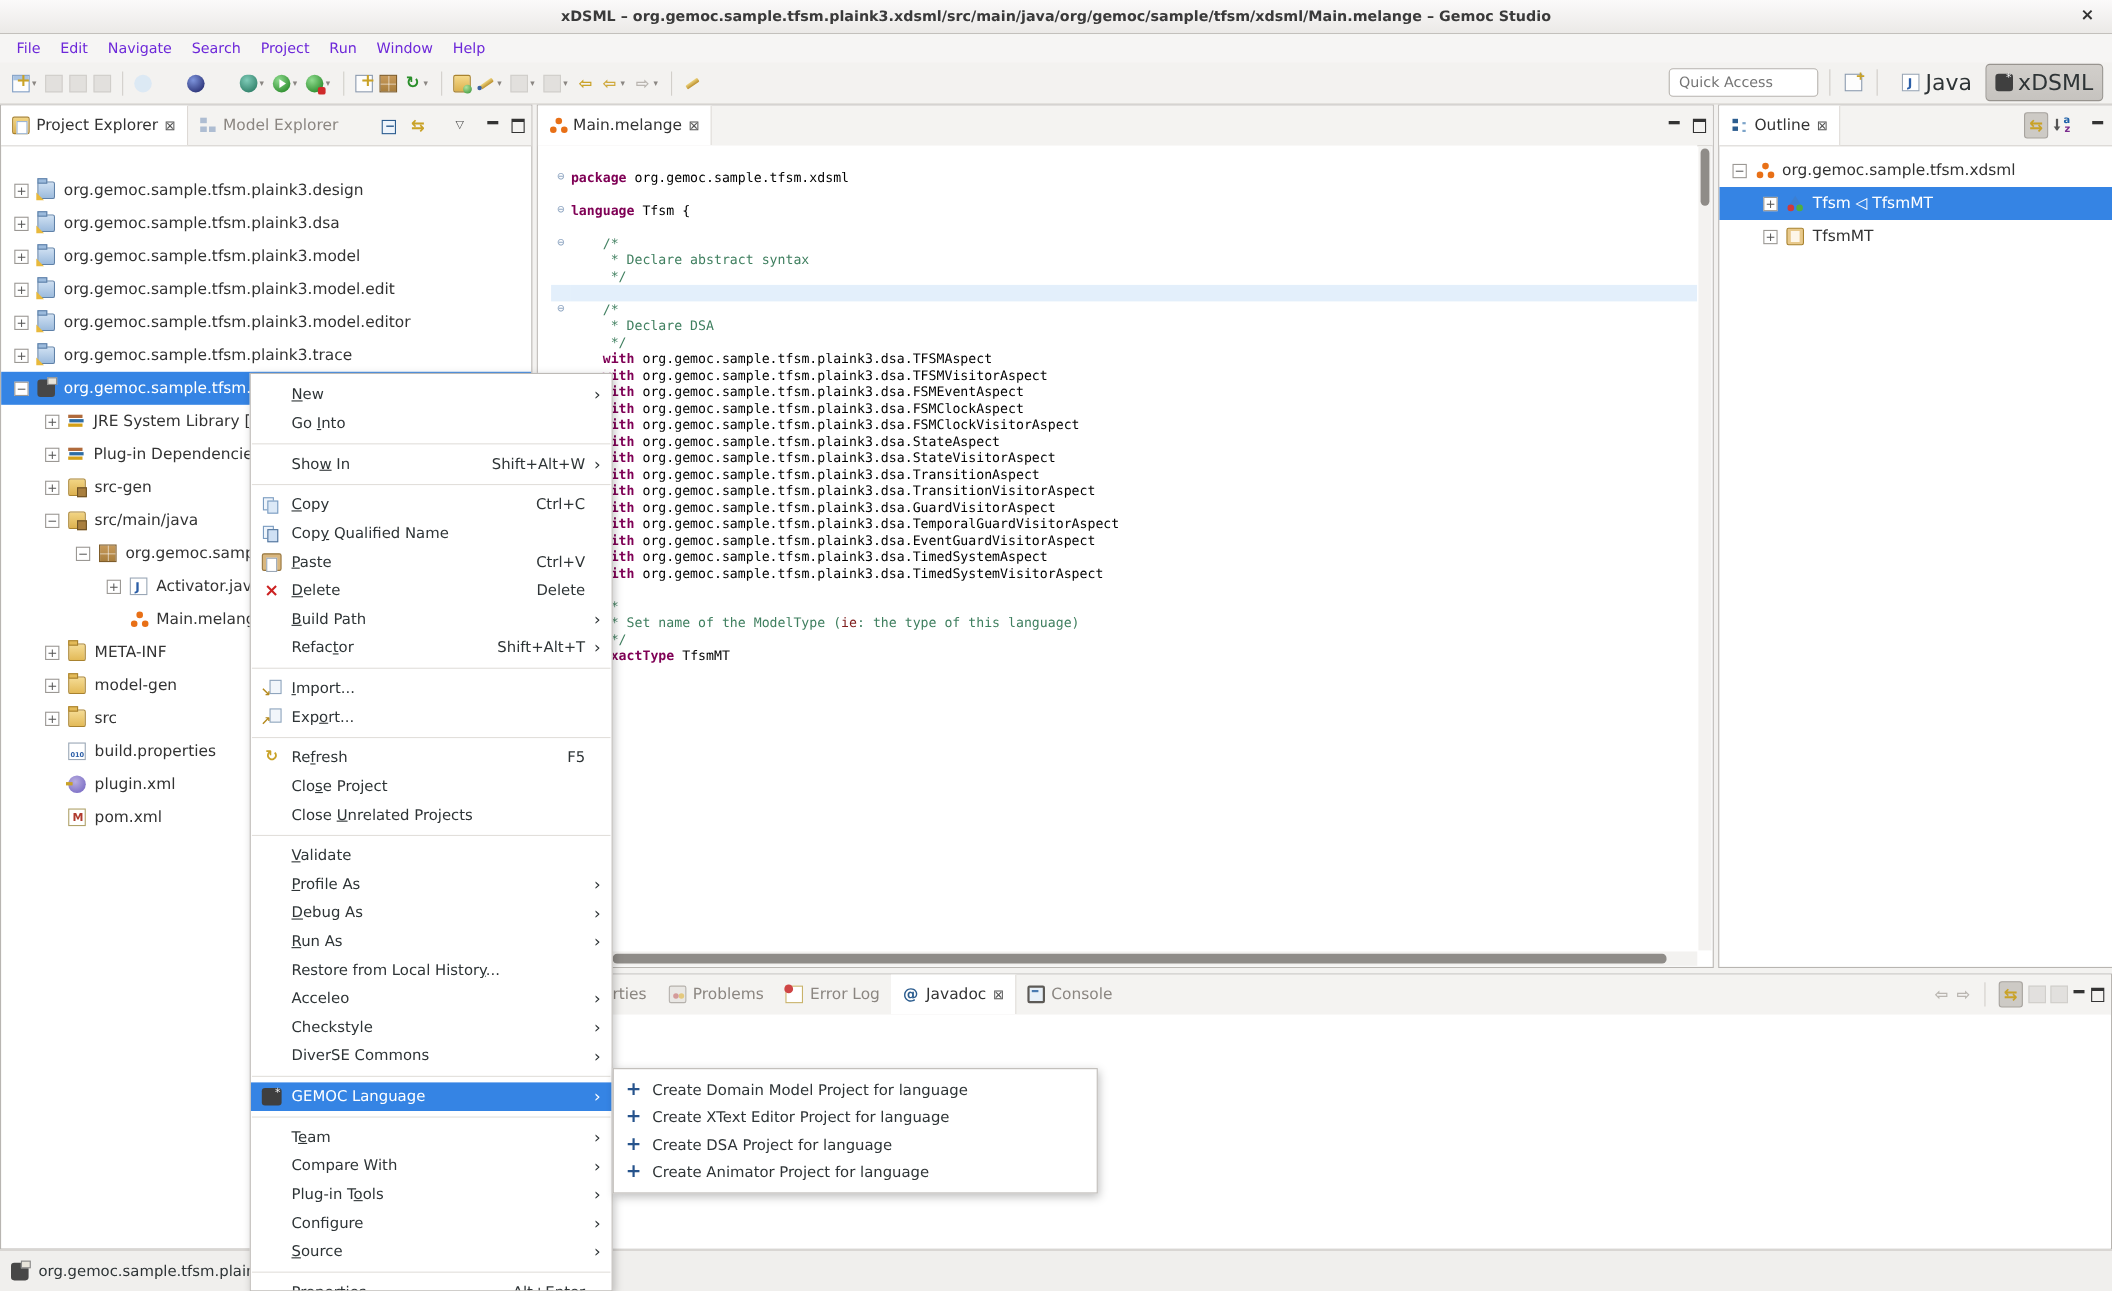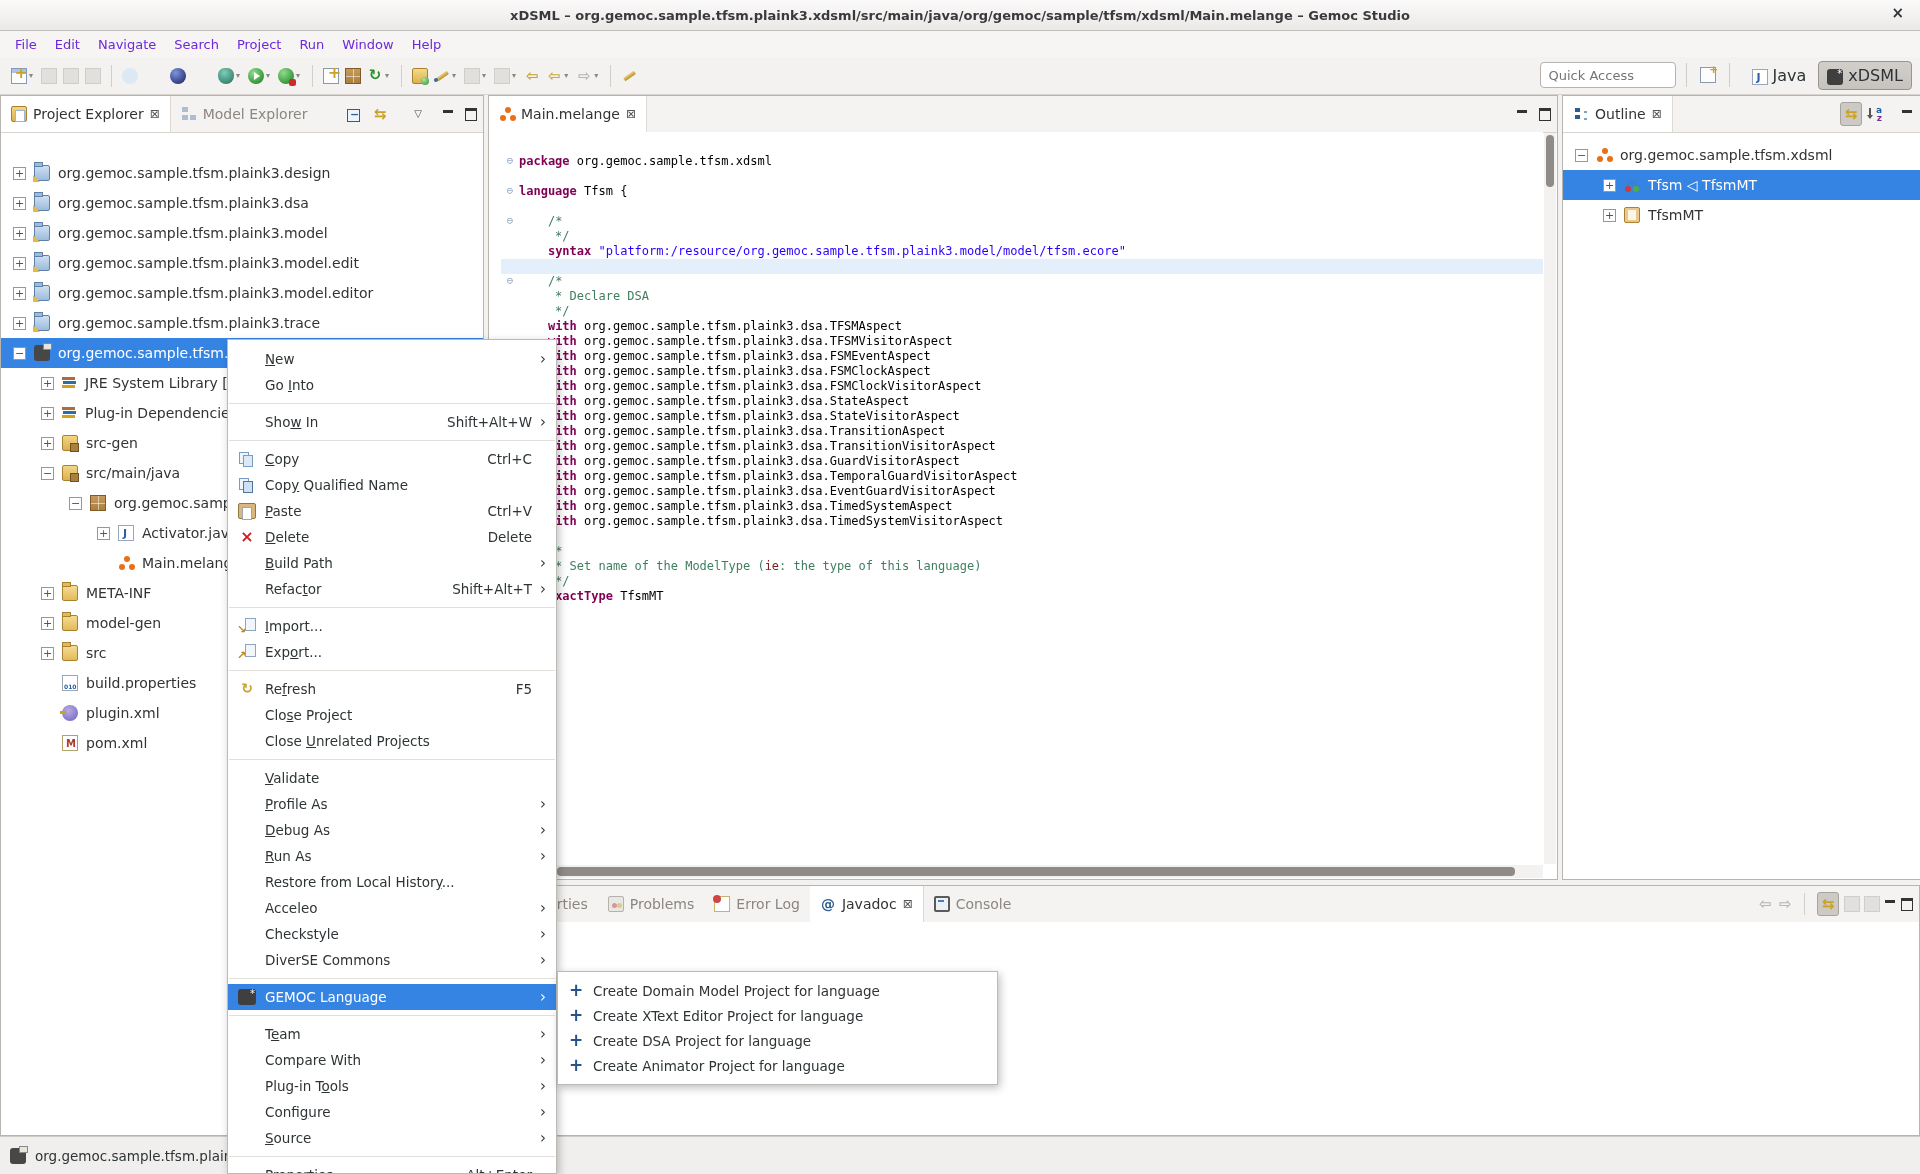--- a/index.html
+++ b/index.html
@@ -17,21 +17,21 @@
   #toolbar{left:0;top:57px;width:1920px;height:38px;background:#f3f2f0;border-bottom:1px solid #d7d4d0;
     display:flex;align-items:center;padding-left:8px;box-sizing:border-box;}
   .tbtn{display:flex;align-items:center;padding:3px 2px;margin:0 1px;border-radius:3px;}
   .tbtn.pressed{background:#cdcac5;border:1px solid #a7a39e;}
   .chev{font-size:8px;color:#8a8682;margin:0 2px;}
   .tsep{width:1px;height:22px;background:#d2cfca;margin:0 7px;}
   .tgap{width:26px;}
   #persp{position:absolute;right:8px;top:59px;display:flex;align-items:center;height:32px;}
   #quick-access{width:118px;height:24px;border:1px solid #b7b3ae;border-radius:4px;background:#fff;
      font-size:13px;color:#9a9590;padding:0 8px;font-family:inherit;}
-  .persp-btn{display:flex;align-items:flex-end;gap:5px;padding:4px 8px;font-size:16px;border-radius:4px;margin-left:4px;}
+  .persp-btn{display:flex;align-items:center;gap:5px;padding:4px 8px;font-size:20px;border-radius:4px;margin-left:4px;}
   .persp-btn.active{background:linear-gradient(#d2cfcb,#c6c3bf);border:1px solid #98948f;}
   .vsep{width:1px;height:24px;background:#cfccc7;margin:0 10px;}
   
   .ic{display:inline-block;width:16px;height:16px;position:relative;flex:none;vertical-align:middle;}
   
   .ic-new-wizard{background:#fdfdfd;border:1px solid #7e9cc2;box-sizing:border-box;}
   .ic-new-wizard::before{content:"";position:absolute;left:0;top:0;right:0;height:4px;background:#aac4e2;}
   .ic-new-wizard::after{content:"+";position:absolute;right:-2px;top:-6px;color:#c9a227;font-weight:bold;}
   .ic-save,.ic-save-all,.ic-print,.ic-prev-annotation,.ic-next-annotation{background:#dbd9d6;border:1px solid #c2bfbb;box-sizing:border-box;opacity:.7;}
   .ic-pin{background:#d6e6f5;border-radius:50%;opacity:.8;}
@@ -438,22 +438,22 @@
       <span class="ic ic-min"></span>
       <span class="ic ic-max" style="margin-left:6px"></span>
     </div>
   </div>
   <div id="code">
       <div class="cl"><span class="ruler"></span><span class="fold">⊖</span><span class="code-text"><span class="kw">package</span><span class="pl"> org.gemoc.sample.tfsm.xdsml</span></span></div>
       <div class="cl"><span class="ruler"></span><span class="fold"></span><span class="code-text"></span></div>
       <div class="cl"><span class="ruler"></span><span class="fold">⊖</span><span class="code-text"><span class="kw">language</span><span class="pl"> Tfsm {</span></span></div>
       <div class="cl"><span class="ruler"></span><span class="fold"></span><span class="code-text"></span></div>
       <div class="cl"><span class="ruler"></span><span class="fold">⊖</span><span class="code-text"><span class="pl">    </span><span class="com">/*</span></span></div>
+      <div class="cl"><span class="ruler"></span><span class="fold"></span><span class="code-text"><span class="com">     * Declare abstract syntax</span></span></div>
       <div class="cl"><span class="ruler"></span><span class="fold"></span><span class="code-text"><span class="com">     */</span></span></div>
-      <div class="cl"><span class="ruler"></span><span class="fold"></span><span class="code-text"><span class="pl">    </span><span class="kw">syntax</span><span class="pl"> </span><span class="str">"platform:/resource/org.gemoc.sample.tfsm.plaink3.model/model/tfsm.ecore"</span></span></div>
       <div class="cl hl"><span class="ruler"></span><span class="fold"></span><span class="code-text"></span></div>
       <div class="cl"><span class="ruler"></span><span class="fold">⊖</span><span class="code-text"><span class="pl">    </span><span class="com">/*</span></span></div>
       <div class="cl"><span class="ruler"></span><span class="fold"></span><span class="code-text"><span class="com">     * Declare DSA</span></span></div>
       <div class="cl"><span class="ruler"></span><span class="fold"></span><span class="code-text"><span class="com">     */</span></span></div>
       <div class="cl"><span class="ruler"></span><span class="fold"></span><span class="code-text"><span class="pl">    </span><span class="kw">with</span><span class="pl"> org.gemoc.sample.tfsm.plaink3.dsa.TFSMAspect</span></span></div>
       <div class="cl"><span class="ruler"></span><span class="fold"></span><span class="code-text"><span class="pl">    </span><span class="kw">with</span><span class="pl"> org.gemoc.sample.tfsm.plaink3.dsa.TFSMVisitorAspect</span></span></div>
       <div class="cl"><span class="ruler"></span><span class="fold"></span><span class="code-text"><span class="pl">    </span><span class="kw">with</span><span class="pl"> org.gemoc.sample.tfsm.plaink3.dsa.FSMEventAspect</span></span></div>
       <div class="cl"><span class="ruler"></span><span class="fold"></span><span class="code-text"><span class="pl">    </span><span class="kw">with</span><span class="pl"> org.gemoc.sample.tfsm.plaink3.dsa.FSMClockAspect</span></span></div>
       <div class="cl"><span class="ruler"></span><span class="fold"></span><span class="code-text"><span class="pl">    </span><span class="kw">with</span><span class="pl"> org.gemoc.sample.tfsm.plaink3.dsa.FSMClockVisitorAspect</span></span></div>
       <div class="cl"><span class="ruler"></span><span class="fold"></span><span class="code-text"><span class="pl">    </span><span class="kw">with</span><span class="pl"> org.gemoc.sample.tfsm.plaink3.dsa.StateAspect</span></span></div>

